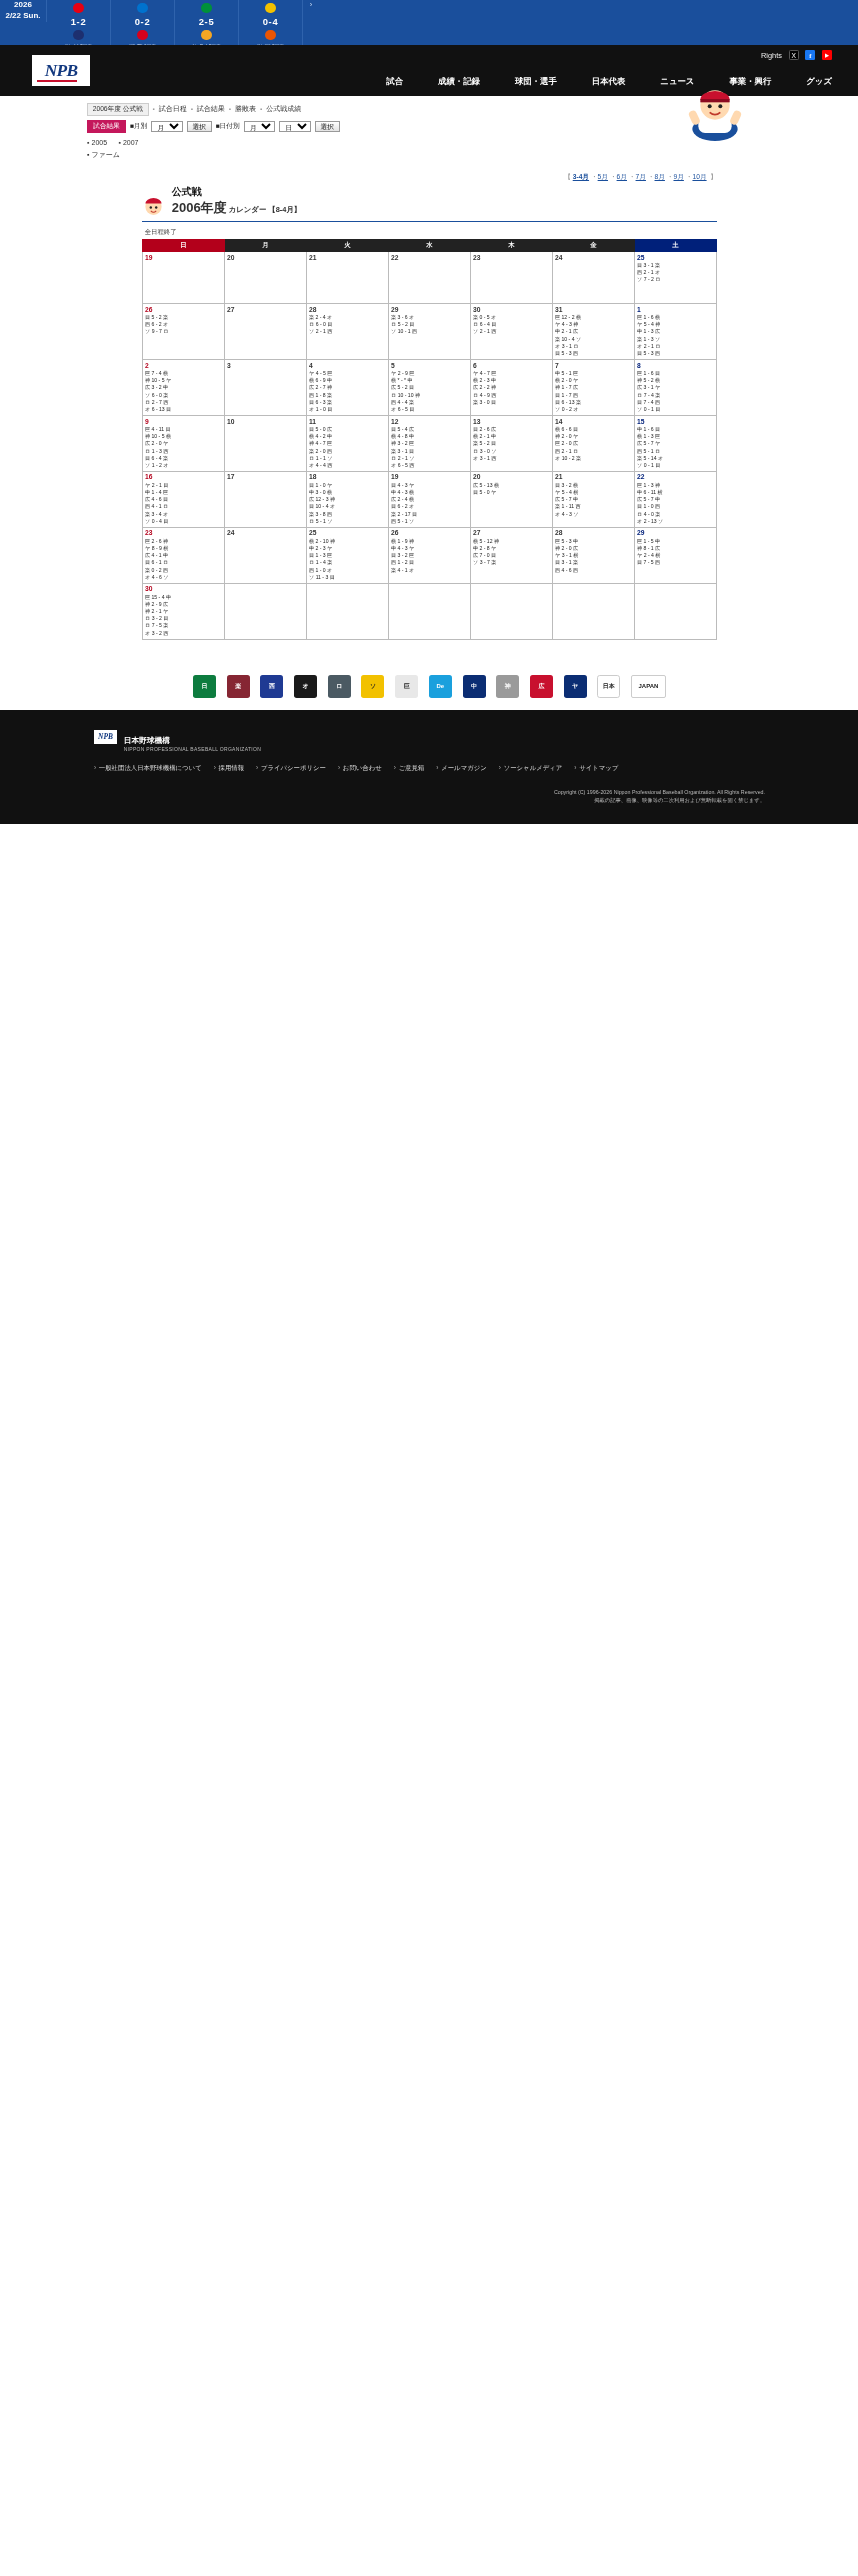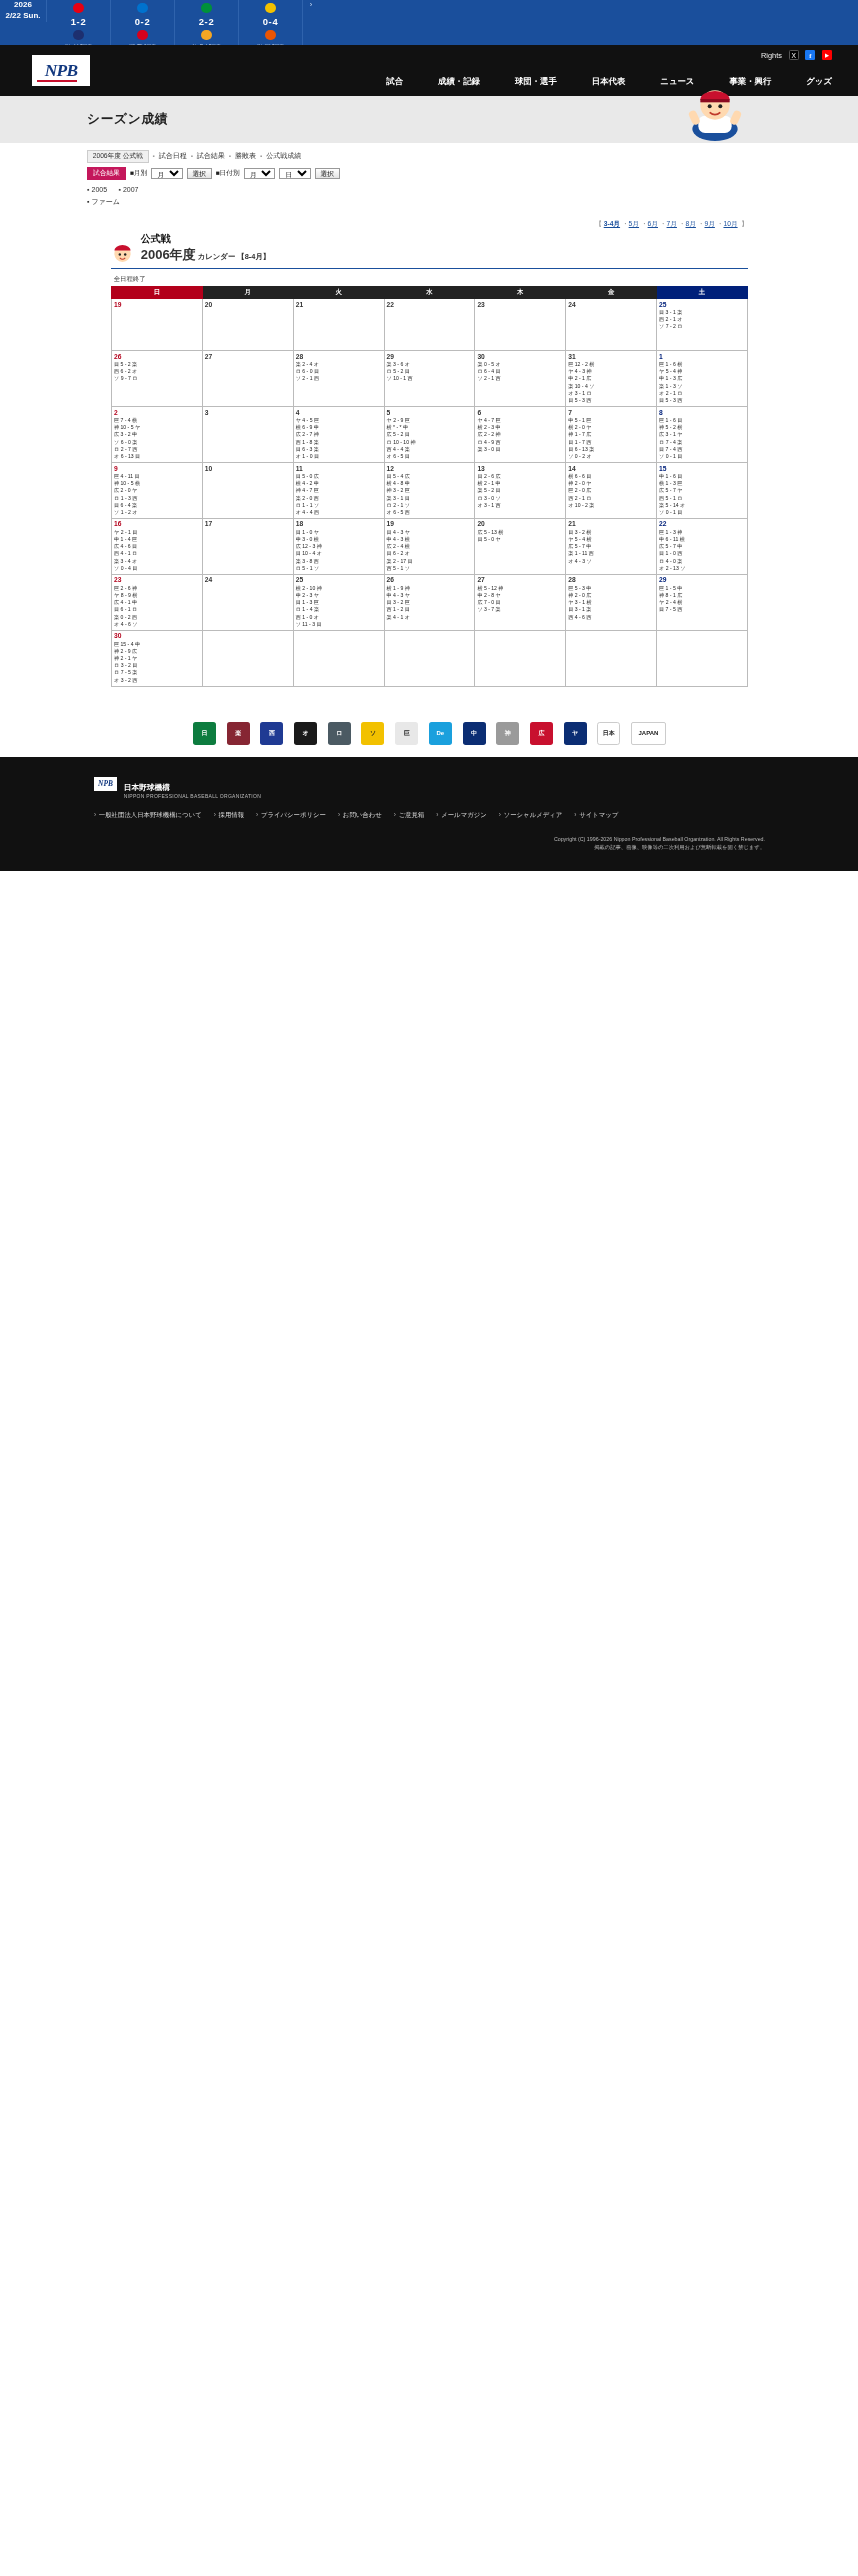--- a/index.html
+++ b/index.html
@@ -158,21 +158,21 @@
     height:11.4px;
   }
   .yearlinks { margin-left:87px; margin-top:5.3px; font-size:7px; }
   .yearlinks .bullet { color:#444; margin-right:2px; }
   .yearlinks a { color:#333; text-decoration:none; margin-right:9.4px; }
   .farmline { margin-left:87px; margin-top:4px; font-size:7px; color:#333; }
 
   
   .panel {
     margin:9.4px auto 0 auto;
-    width:637px;
+    width:575px;
     position:relative;
   }
   .monthnav {
     text-align:right;
     font-size:6.7px;
     color:#333;
     margin-bottom:4px;
   }
   .monthnav .cur { color:#1a4f9c; font-weight:bold; text-decoration:underline; }
   .monthnav a { color:#1a4f9c; text-decoration:underline; }
@@ -287,21 +287,21 @@
         <span class="sb-logo" style="background:#0072ce"></span>
         <span class="sb-score">0-2</span>
         <span class="sb-logo" style="background:#d6001c"></span>
       </div>
       <div class="sb-sub">(横 広) 6回表</div>
     </div>
 
     <div class="sb-game">
       <div class="row">
         <span class="sb-logo" style="background:#00913a"></span>
-        <span class="sb-score">2-2</span>
+        <span class="sb-score">2-5</span>
         <span class="sb-logo" style="background:#f5a623"></span>
       </div>
       <div class="sb-sub">(ヤ De) 9回表</div>
     </div>
 
     <div class="sb-game">
       <div class="row">
         <span class="sb-logo" style="background:#f2c100"></span>
         <span class="sb-score">0-4</span>
         <span class="sb-logo" style="background:#ea5504"></span>
@@ -342,23 +342,20 @@
       <path d="M33 28 a22 13 0 0 1 44 0 z" fill="#c8102e"></path>
       <rect x="33" y="27" width="44" height="5" fill="#8d0a20"></rect>
       <circle cx="47" cy="38" r="3" fill="#222"></circle>
       <circle cx="63" cy="38" r="3" fill="#222"></circle>
       <path d="M47 47 q8 7 16 0" stroke="#c0392b" stroke-width="2.5" fill="none"></path>
       <rect x="18" y="44" width="12" height="22" rx="6" fill="#ffd9b0" transform="rotate(-25 24 55)"></rect>
       <rect x="80" y="44" width="12" height="22" rx="6" fill="#ffd9b0" transform="rotate(25 86 55)"></rect>
     </svg>
   </div>
 
-  <div class="titleband">
-    <h1>シーズン成績</h1>
-  </div>
 
   <div class="subarea">
     <div class="crumbs">
       <span class="crumb-tag">2006年度 公式戦</span>
       <span class="crumb-sep">▪</span>
       <span class="crumb-link">試合日程</span>
       <span class="crumb-sep">▪</span>
       <span class="crumb-link">試合結果</span>
       <span class="crumb-sep">▪</span>
       <span class="crumb-link">勝敗表</span>

